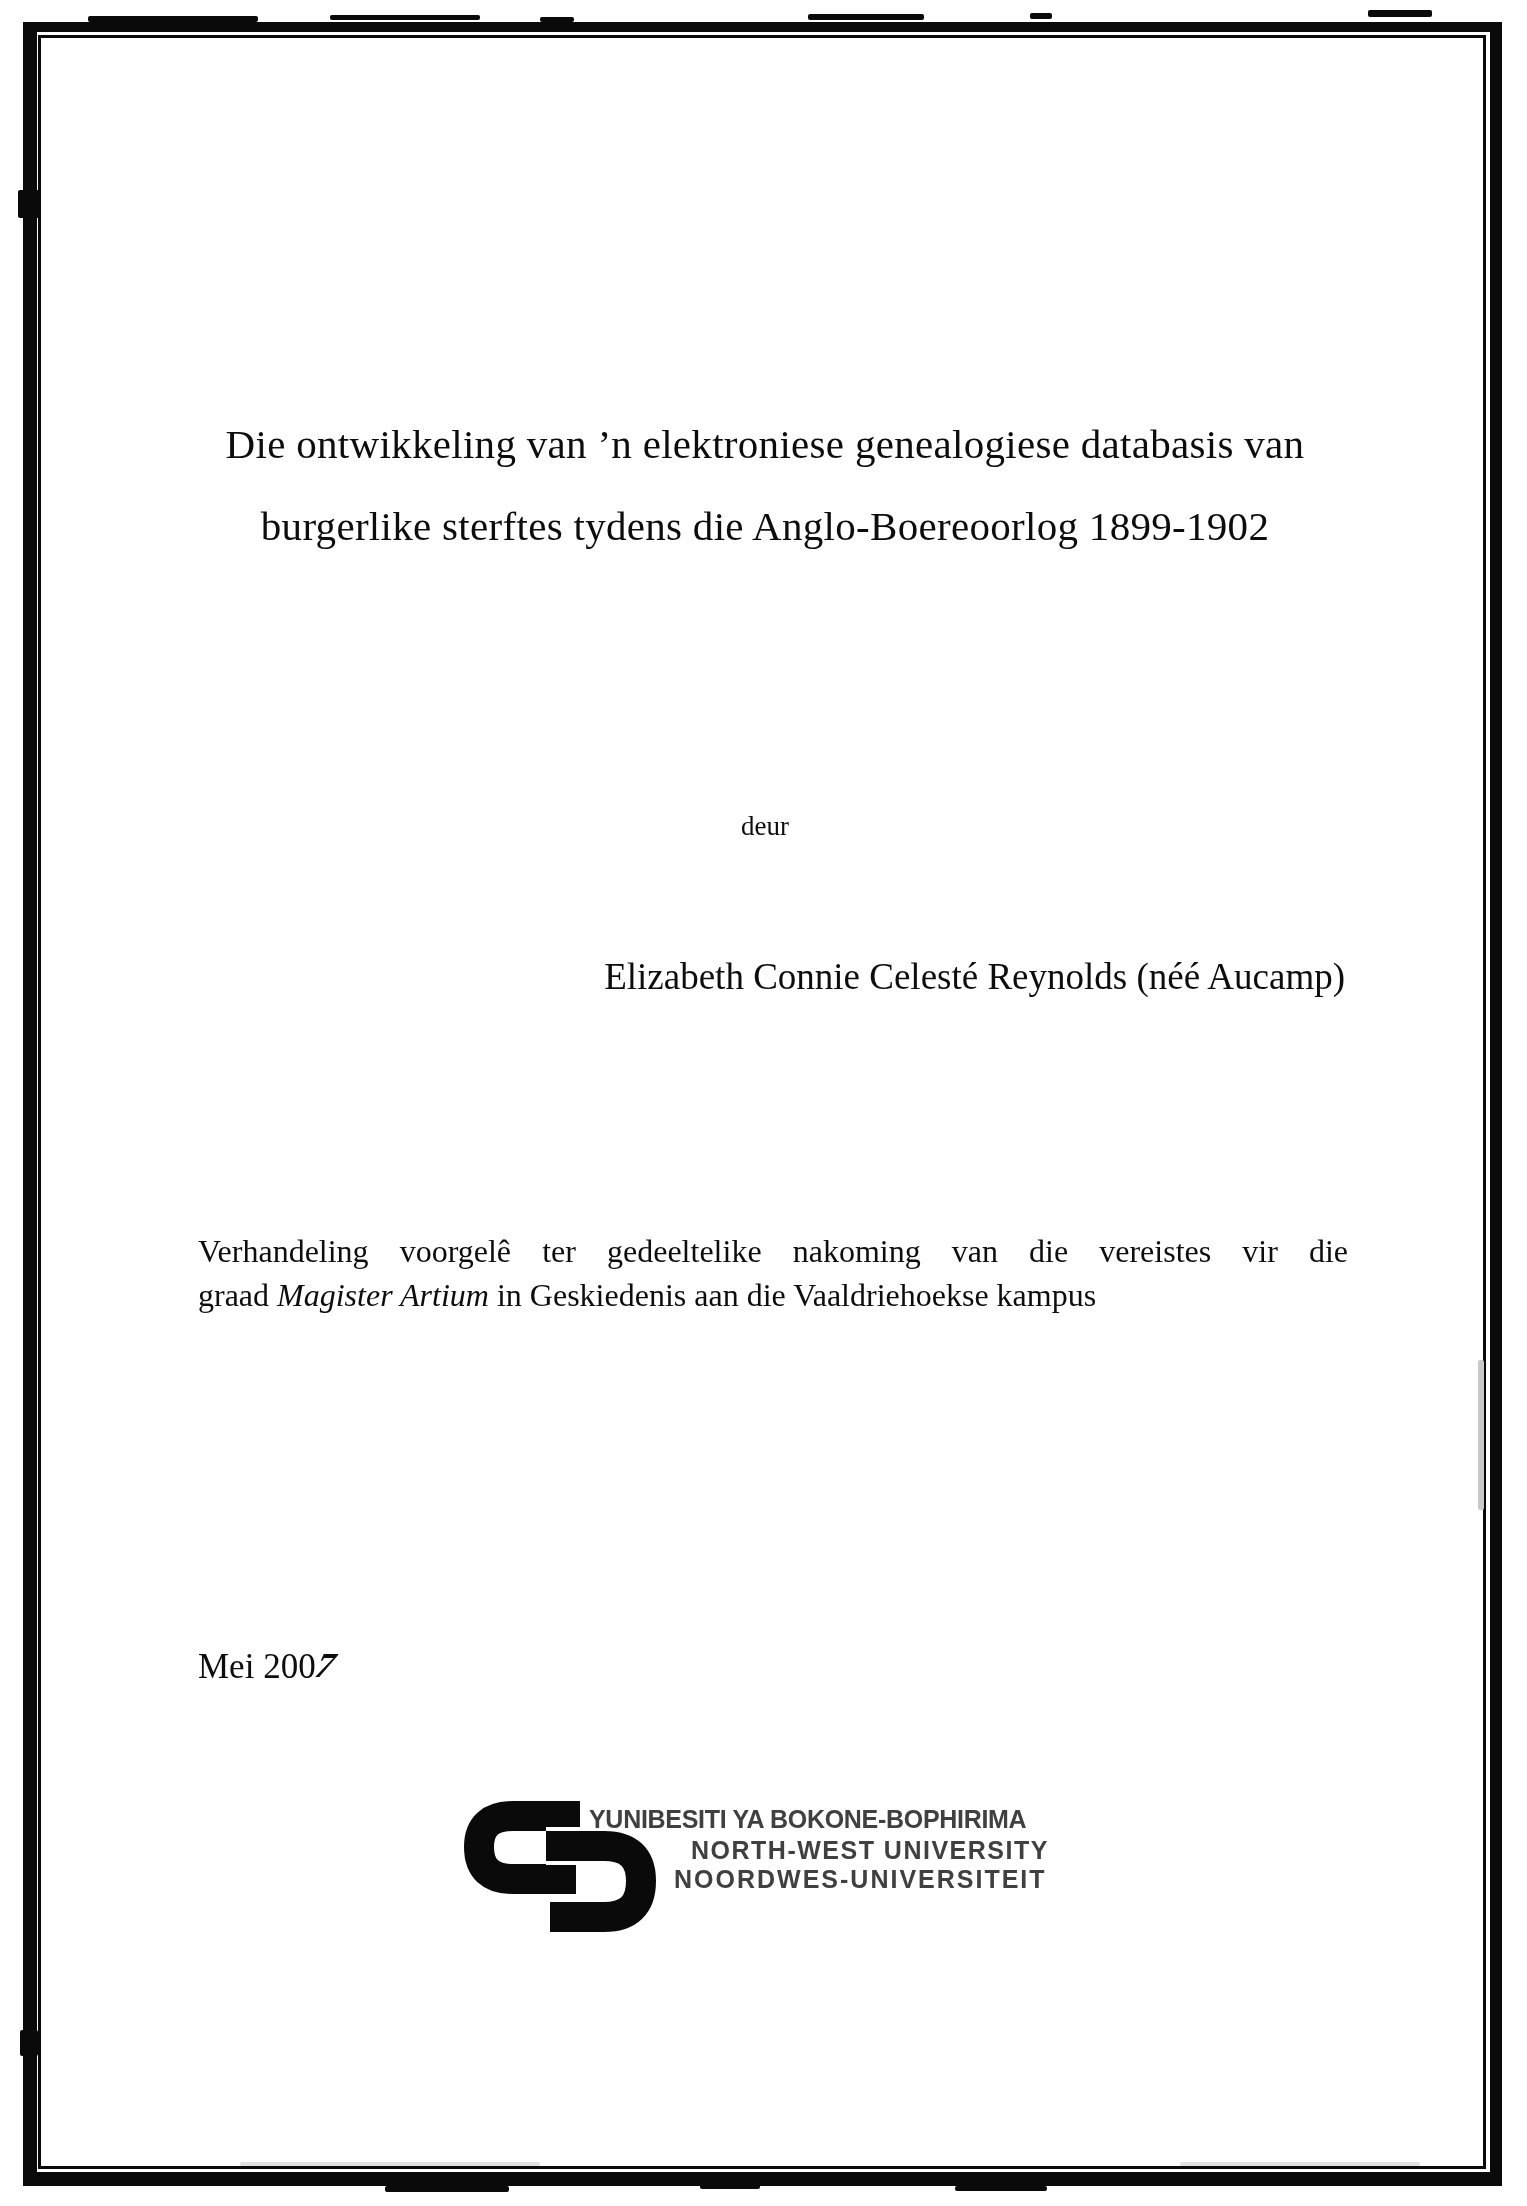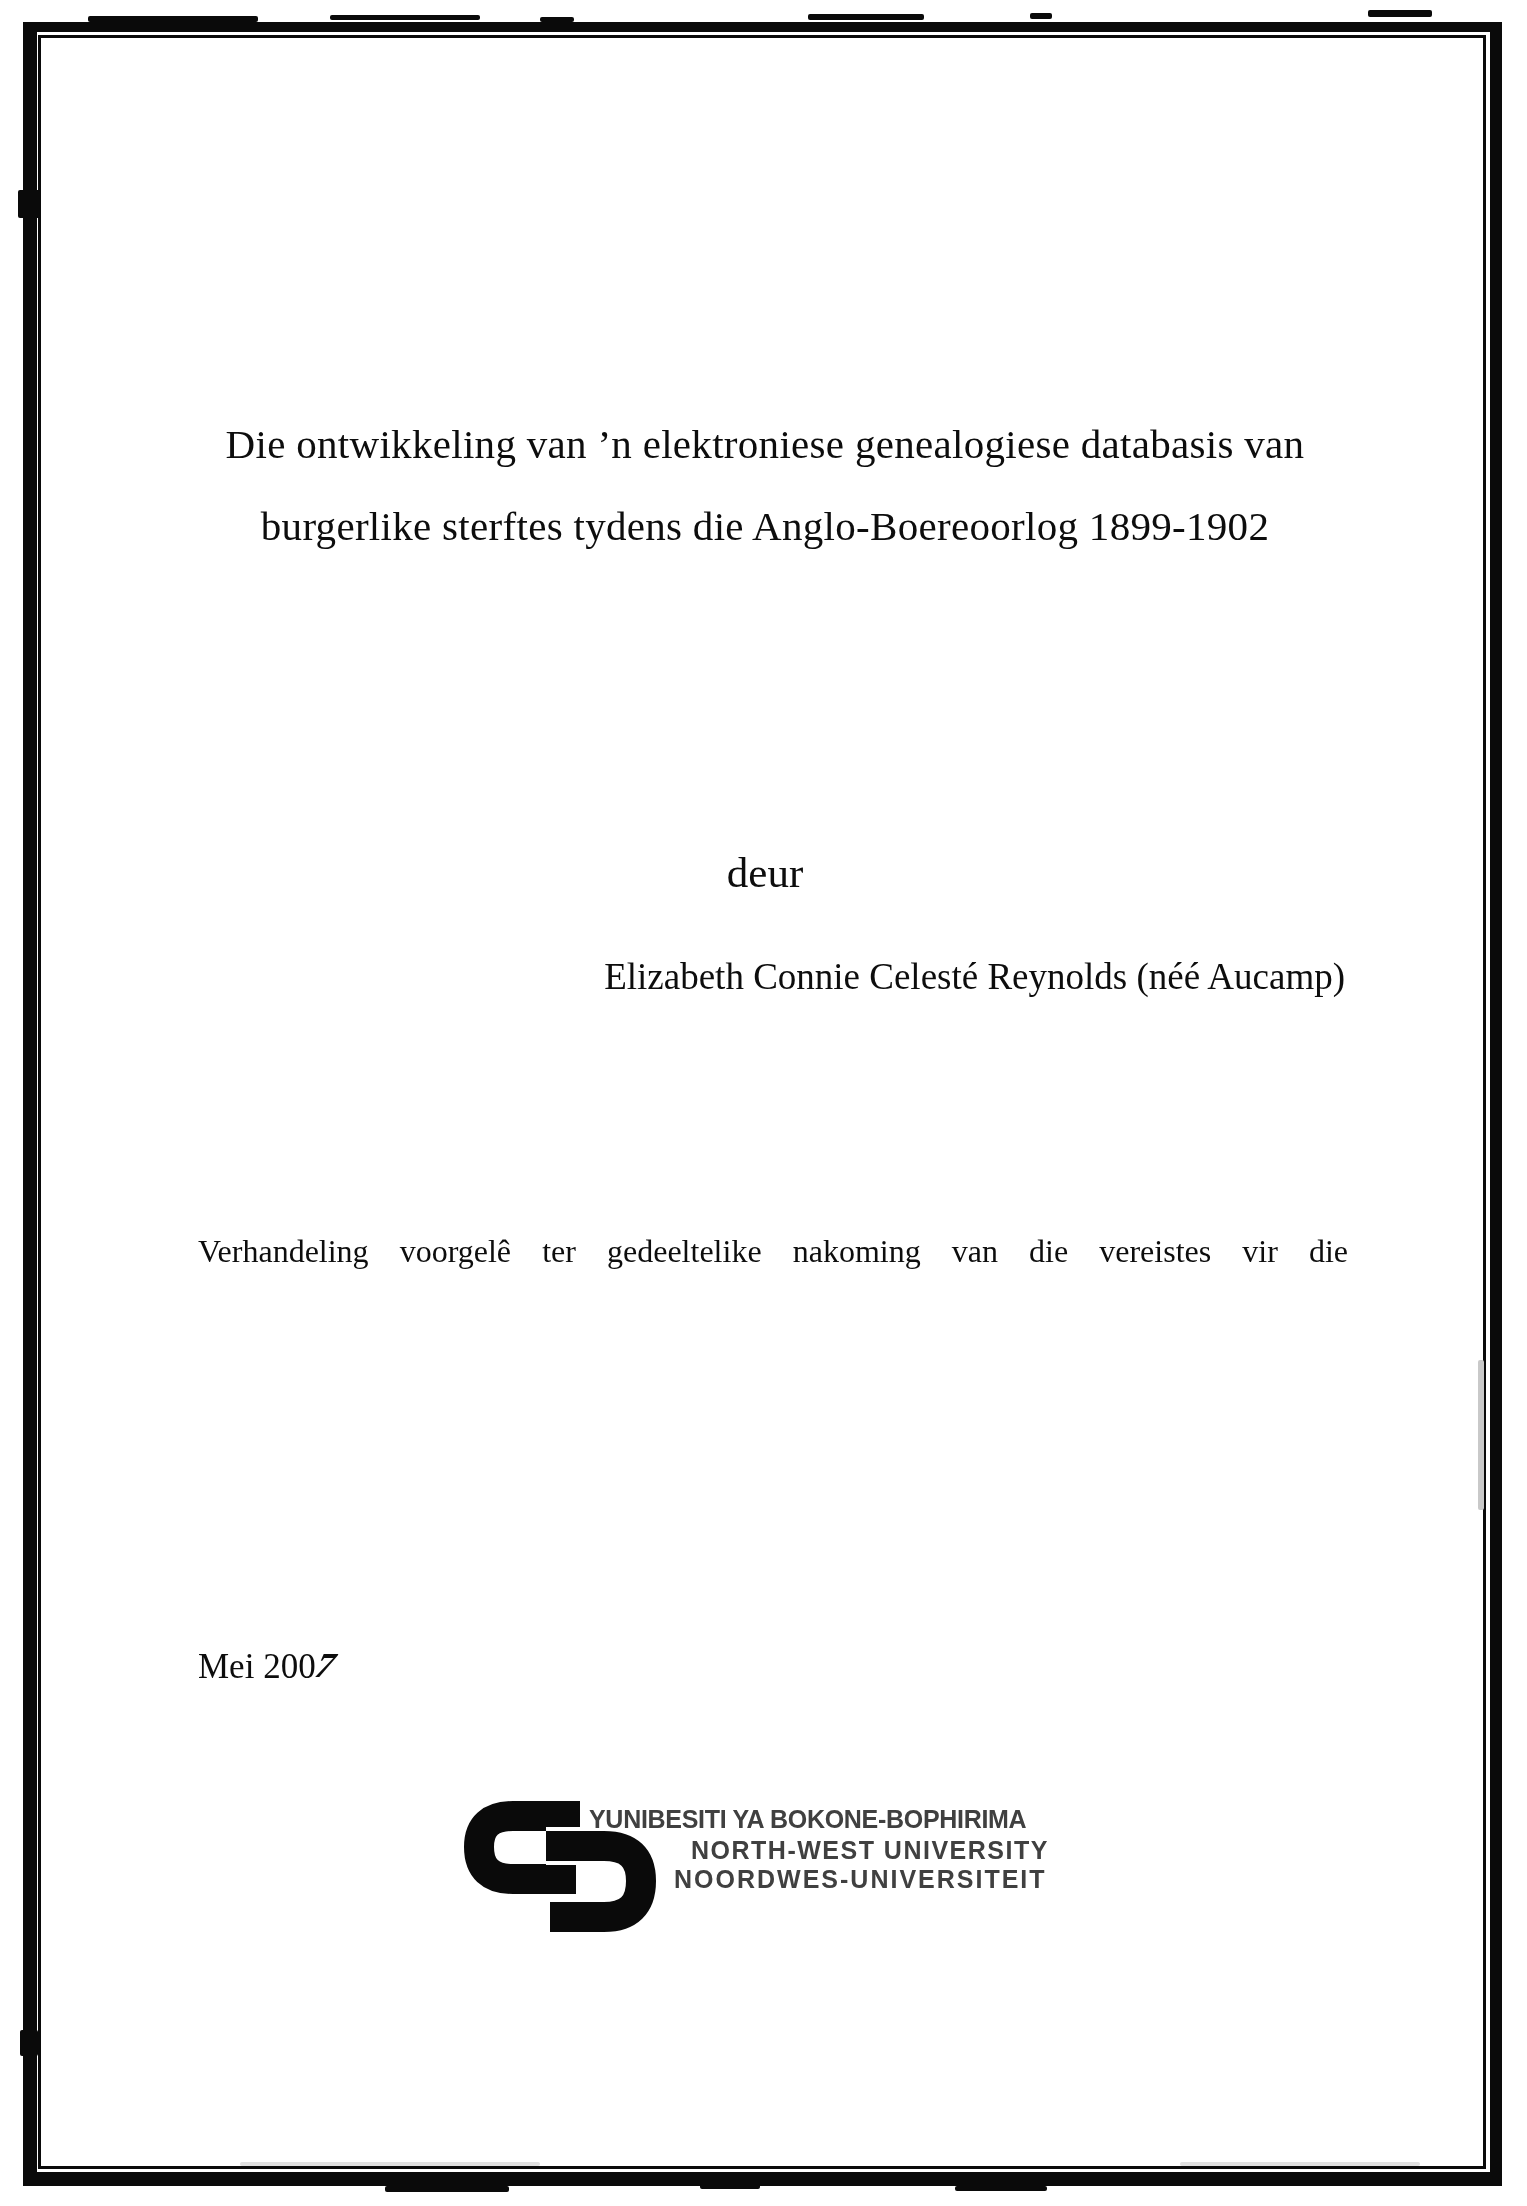--- a/index.html
+++ b/index.html
@@ -42,22 +42,22 @@
     width: 1160px;
     text-align: center;
   }
   .doc-title {
     top: 403px;
     font-size: 41px;
     line-height: 82px;
     letter-spacing: 0.3px;
   }
   .byline {
-    top: 855px;
-    font-size: 43px;
+    top: 808px;
+    font-size: 27px;
     line-height: 36px;
     font-family: Liberation Serif, serif;
   }
   .author {
     top: 956px;
     font-size: 37px;
     line-height: 42px;
     text-align: right;
   }
   .statement {
@@ -135,20 +135,21 @@
   <div>Die ontwikkeling van ’n elektroniese genealogiese databasis van</div>
   <div>burgerlike sterftes tydens die Anglo-Boereoorlog 1899-1902</div>
 </div>
 
 <div class="centered-col byline">deur</div>
 
 <div class="centered-col author">Elizabeth Connie Celesté Reynolds (néé Aucamp)</div>
 
 <div class="statement">
   <div class="justified">Verhandeling voorgelê ter gedeeltelike nakoming van die vereistes vir die</div>
+  <div><span>graad </span><span class="italic">Magister Artium</span><span> in Geskiedenis aan die Vaaldriehoekse kampus</span></div>
 </div>
 
 <div class="supervisor-block">
   <div><span>Mei 200</span><span class="digit-skewed">7</span></div>
 </div>
 
 <div class="logo-block">
   <svg class="logo-glyph" viewBox="0 0 194 132" aria-hidden="true">
 
     <path d="M 117 16 H 50 Q 16 16 16 47 Q 16 79 50 79 H 113" fill="none" stroke="#0a0a0a" stroke-width="30" stroke-linecap="butt"></path>

